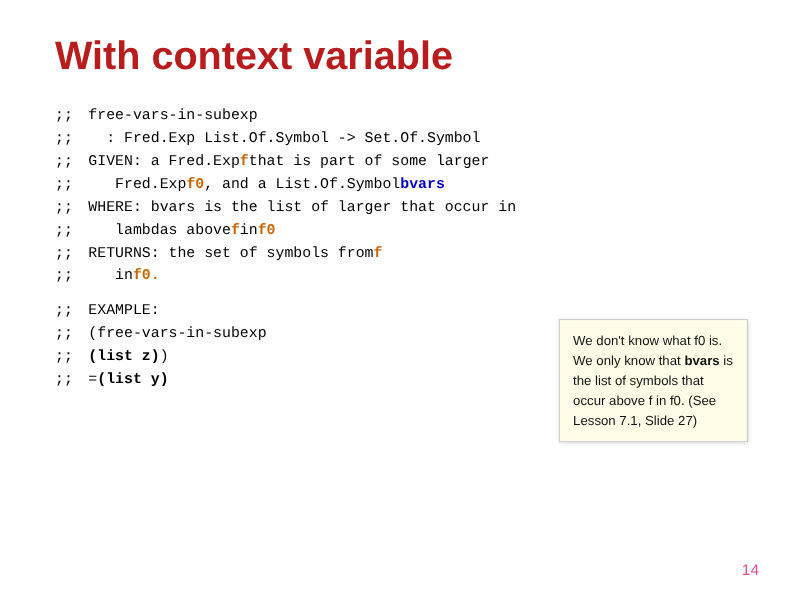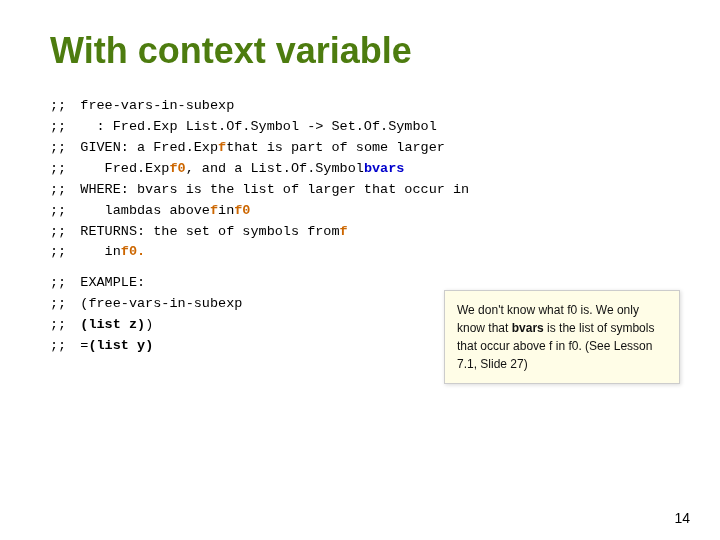--- a/index.html
+++ b/index.html
@@ -16,21 +16,21 @@
       width: 720px;
       height: 540px;
       background: #ffffff;
       padding: 20px 40px;
       position: relative;
     }
 
     .title {
       font-size: 36px;
       font-weight: bold;
-      color: #4d7c0f;
+      color: #b91c1c;
       margin-bottom: 24px;
       margin-top: 10px;
       padding-left: 10px;
     }
 
     .content-area {
       padding-left: 10px;
     }
 
     .code-block {
@@ -62,40 +62,40 @@
     }
 
     .bold {
       font-weight: bold;
     }
 
     .tooltip-box {
       position: absolute;
       right: 40px;
       top: 290px;
-      width: 236px;
+      width: 172px;
       background: #fffde7;
       border: 1px solid #cccccc;
       padding: 10px 12px;
       font-size: 12px;
       line-height: 1.5;
       color: #111111;
       box-shadow: 1px 1px 4px rgba(0,0,0,0.15);
     }
 
     .tooltip-box .bold-text {
       font-weight: bold;
     }
 
     .slide-number {
       position: absolute;
       bottom: 14px;
       right: 30px;
       font-size: 14px;
-      color: #000000;
+      color: #ec4899;
     }
 
     .gap-line {
       height: 10px;
     }
   </style>
 </head>
 <body>
 
 <div class="slide-container">

